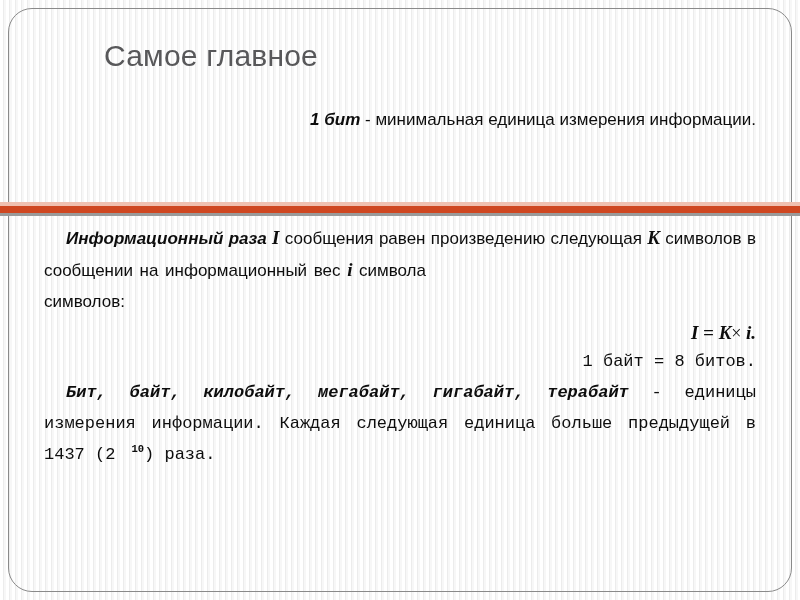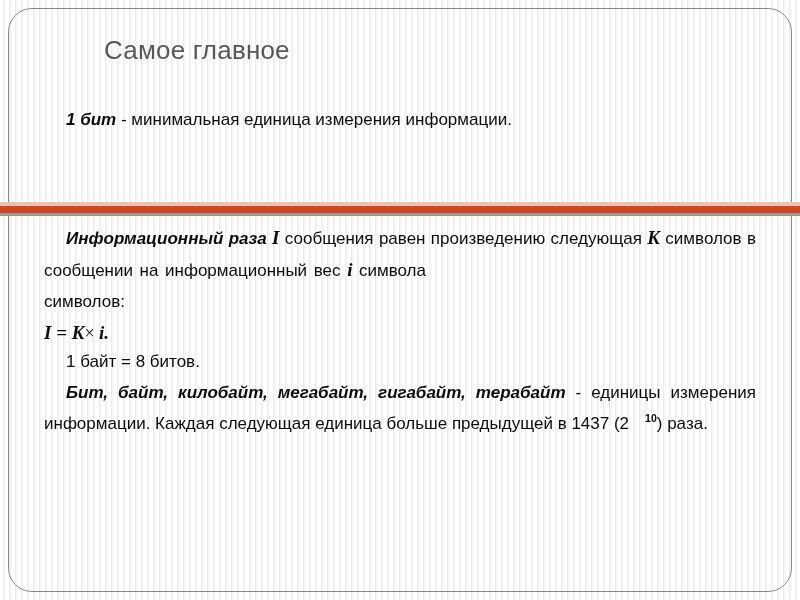--- a/index.html
+++ b/index.html
@@ -44,21 +44,21 @@
     border-radius: 24px;
     pointer-events: none;
   }
 
   
   .title {
     position: absolute;
     left: 104px;
     top: 18px;
     width: 640px;
-    font-size: 26px;
+    font-size: 30px;
     font-weight: normal;
     color: #58585a;
     letter-spacing: 0.2px;
     line-height: 1.2;
     white-space: nowrap;
   }
 
   
   .divider {
     position: absolute;
@@ -102,41 +102,42 @@
 
   .para {
     margin: 0;
     text-align: justify;
     text-justify: inter-word;
   }
   .para.indent {
     text-indent: 22px;
   }
   .para.nojust {
-    text-align: left;
+    text-align: right;
   }
 
   .blk2 {
     position: absolute;
     left: 44px;
     top: 222px;
     width: 712px;
     color: #0d0d0d;
     font-size: 17px;
     line-height: 31px;
   }
 
   .blk3 {
     position: absolute;
     left: 44px;
     top: 346px;
     width: 712px;
     color: #0d0d0d;
     font-size: 17px;
     line-height: 31px;
+    font-family: Liberation Mono, monospace;
   }
 
   .bi {
     font-weight: bold;
     font-style: italic;
   }
   .ser-i {
     font-family: "Liberation Serif", serif;
     font-style: italic;
     font-size: 18px;

